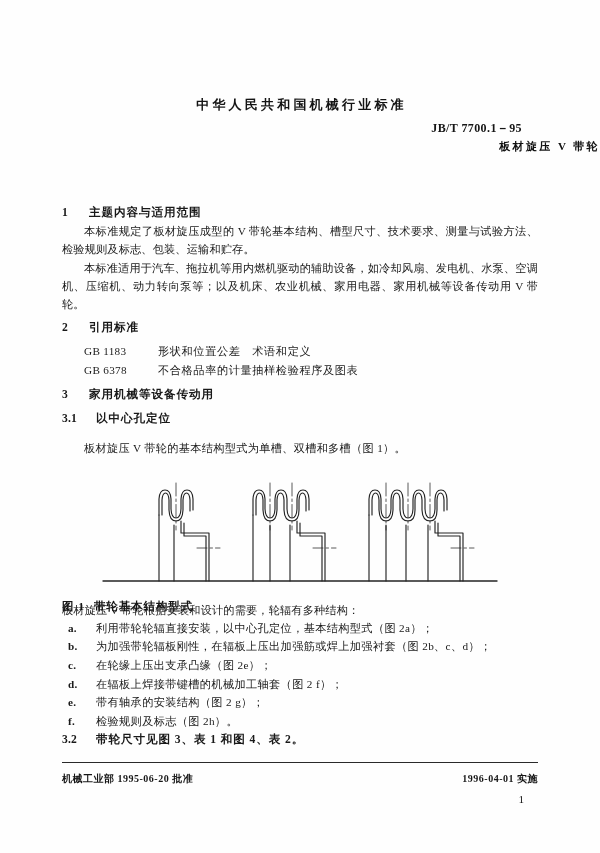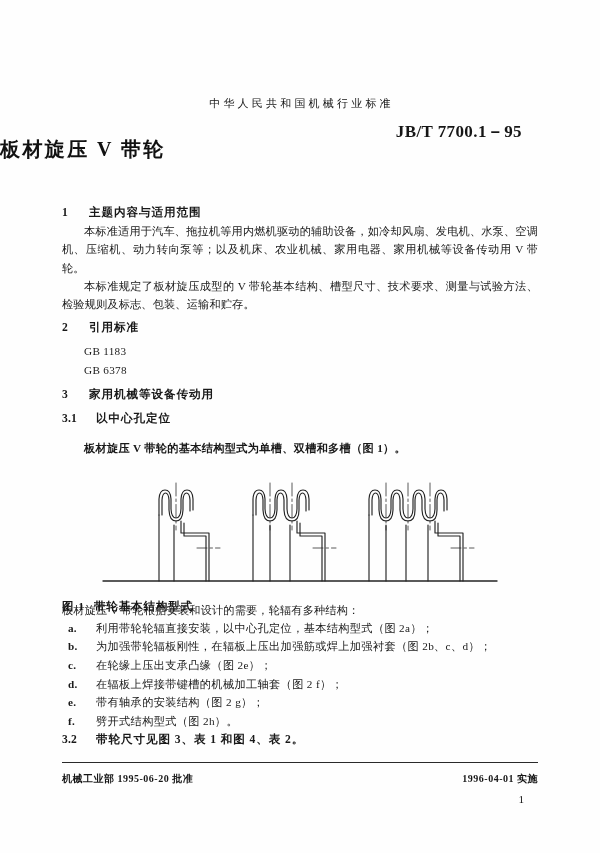--- a/index.html
+++ b/index.html
@@ -24,40 +24,40 @@
 
   
   .header {
     position: absolute;
     left: 0;
     right: 0;
     top: 96px;
   }
   .national-title {
     text-align: center;
-    font-size: 11px;
-    font-weight: normal;
+    font-size: 13px;
+    font-weight: bold;
     letter-spacing: 3.2px;
     color: #141414;
     padding-left: 3px;
   }
   .std-number {
     position: absolute;
     right: 78px;
     top: 24px;
-    font-size: 17px;
+    font-size: 12px;
     font-weight: bold;
     letter-spacing: 0.4px;
     white-space: nowrap;
     color: #161616;
     text-align: center;
   }
   .doc-title {
-    text-align: left;
-    font-size: 20px;
+    text-align: right;
+    font-size: 11px;
     font-weight: bold;
     letter-spacing: 2.4px;
     margin-top: 25px;
     color: #111111;
   }
 
   
   .body-area {
     position: absolute;
     left: 62px;
@@ -101,21 +101,20 @@
   .ref-code {
     flex: 0 0 62px;
     letter-spacing: 0.3px;
   }
   .ref-name { letter-spacing: 0.6px; }
   .gap-s { height: 5px; }
 
   .sub-para {
     text-indent: 22px;
     letter-spacing: 0.3px;
-    font-weight: bold;
   }
 
   
   .figure {
     margin-top: 10px;
     position: relative;
     height: 132px;
   }
   .figure svg { display: block; margin: 0 auto; }
   .fig-caption {
@@ -179,35 +178,37 @@
     <div class="std-number">JB/T 7700.1－95</div>
     <div class="doc-title">板材旋压 V 带轮</div>
   </div>
 
   <div class="body-area">
 
     <div class="sec-head">
       <span class="sec-num">1</span>
       <span class="sec-title">主题内容与适用范围</span>
     </div>
+    <p class="para">本标准规定了板材旋压成型的 V 带轮基本结构、槽型尺寸、技术要求、测量与试验方法、检验规则及标志、包装、运输和贮存。</p>
     <p class="para">本标准适用于汽车、拖拉机等用内燃机驱动的辅助设备，如冷却风扇、发电机、水泵、空调机、压缩机、动力转向泵等；以及机床、农业机械、家用电器、家用机械等设备传动用 V 带轮。</p>
-    <p class="para">本标准规定了板材旋压成型的 V 带轮基本结构、槽型尺寸、技术要求、测量与试验方法、检验规则及标志、包装、运输和贮存。</p>
 
     <div class="gap-s"></div>
 
     <div class="sec-head">
       <span class="sec-num">2</span>
       <span class="sec-title">引用标准</span>
     </div>
     <div class="gap-s"></div>
     <div class="ref-line">
       <span class="ref-code">GB 1183</span>
+      <span class="ref-name">形状和位置公差　术语和定义</span>
     </div>
     <div class="ref-line">
       <span class="ref-code">GB 6378</span>
+      <span class="ref-name">不合格品率的计量抽样检验程序及图表</span>
     </div>
 
     <div class="gap-s"></div>
 
     <div class="sec-head">
       <span class="sec-num">3</span>
       <span class="sec-title">家用机械等设备传动用</span>
     </div>
 
     <div class="gap-s"></div>
@@ -285,21 +286,21 @@
     <div class="list-item">
       <span class="li-marker">d.</span>
       <span class="li-text">在辐板上焊接带键槽的机械加工轴套（图 2 f）；</span>
     </div>
     <div class="list-item">
       <span class="li-marker">e.</span>
       <span class="li-text">带有轴承的安装结构（图 2 g）；</span>
     </div>
     <div class="list-item">
       <span class="li-marker">f.</span>
-      <span class="li-text">劈开式结构型式（图 2h）。</span>
+      <span class="li-text">检验规则及标志（图 2h）。</span>
     </div>
 
     <div class="sec-head">
       <span class="sec-num wide">3.2</span>
       <span class="sec-title">带轮尺寸见图 3、表 1 和图 4、表 2。</span>
     </div>
 
   </div>
 
   <div class="footer">

